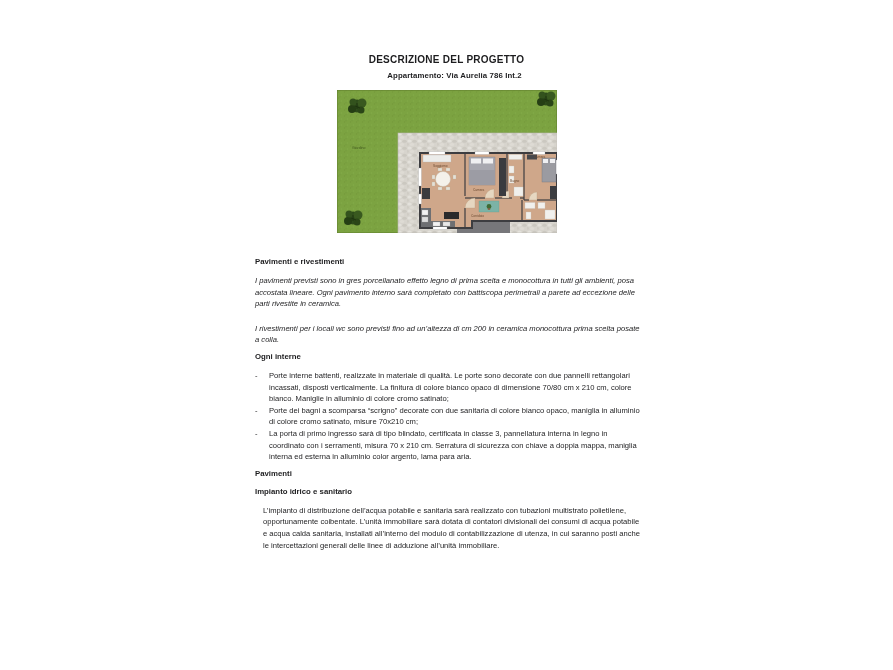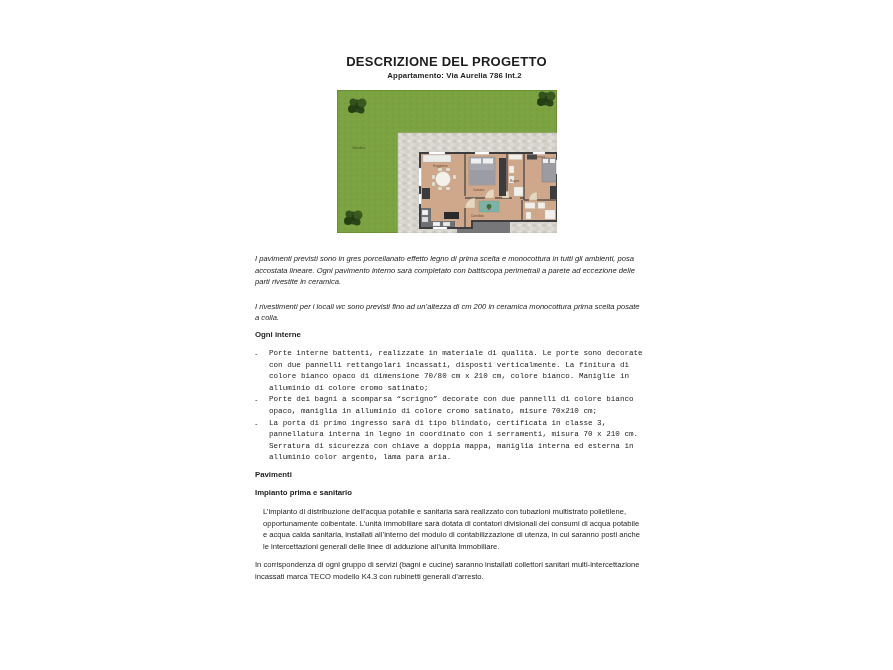--- a/index.html
+++ b/index.html
@@ -7,21 +7,21 @@
   body {
     width: 893px; height: 670px;
     background: #ffffff;
     font-family: "Liberation Sans", sans-serif;
     color: #1d1d1f;
     position: relative;
     overflow: hidden;
   }
   .doc-title {
     position: absolute; top: 54px; left: 0; width: 100%;
-    text-align: center; font-size: 13px; font-weight: bold; letter-spacing: .25px;
+    text-align: center; font-size: 10px; font-weight: bold; letter-spacing: .25px;
   }
   .doc-subtitle {
     position: absolute; top: 71px; left: 8px; width: 100%;
     text-align: center; font-size: 7.8px; font-weight: bold; letter-spacing: .1px;
   }
   .plan {
     position: absolute; left: 337px; top: 90px; width: 220px; height: 143px;
   }
   .plan svg { display: block; width: 220px; height: 143px; }
   .content {
@@ -32,21 +32,21 @@
     font-size: 7.8px; font-weight: bold; margin: 0 0 8px 0; line-height: 10px;
   }
   .sec-heading.first { margin-top: 4px; }
   .content p { margin: 0 0 13px 0; }
   .content p.mb6 { margin-bottom: 6px; }
   .content p.mb7 { margin-bottom: 7px; margin-left: 8px; }
   .indent { margin-left: 14px; font-style: italic; }
   .bullet { display: flex; margin: 0; }
   .bullet.last { margin-bottom: 6px; }
   .bullet .dash { width: 14px; flex: none; }
-  .bullet .btext { flex: 1; font-family: Liberation Mono, monospace; }
+  .bullet .btext { flex: 1; }
   .plan-room-label { font-size: 3.2px; fill: #6b4a31; }
   .plan-garden-label { font-size: 3.6px; fill: #42591f; }
 </style>
 </head>
 <body>
 
 <div class="page">
 
   <div class="doc-title">DESCRIZIONE DEL PROGETTO</div>
   <div class="doc-subtitle">Appartamento: Via Aurelia 786 Int.2</div>
@@ -183,37 +183,37 @@
       <text class="plan-room-label" x="96" y="77">Soggiorno</text>
       <text class="plan-room-label" x="136" y="101">Camera</text>
       <text class="plan-room-label" x="173" y="92">Bagno</text>
       <text class="plan-room-label" x="197" y="67.5">Camera</text>
       <text class="plan-room-label" x="134" y="127">Corridoio</text>
     </svg>
   </div>
 
   <div class="content">
 
+    <h3 class="sec-heading first">Pavimenti e rivestimenti</h3>
     <p class="indent">I pavimenti previsti sono in gres porcellanato effetto legno di prima scelta e monocottura in tutti gli ambienti, posa accostata lineare. Ogni pavimento interno sarà completato con battiscopa perimetrali a parete ad eccezione delle parti rivestite in ceramica.</p>
     <p class="indent mb6">I rivestimenti per i locali wc sono previsti fino ad un’altezza di cm 200 in ceramica monocottura prima scelta posate a colla.</p>
 
     <h3 class="sec-heading">Ogni interne</h3>
     <div class="bullet">
       <span class="dash">-</span>
       <span class="btext">Porte interne battenti, realizzate in materiale di qualità. Le porte sono decorate con due pannelli rettangolari incassati, disposti verticalmente. La finitura di colore bianco opaco di dimensione 70/80 cm x 210 cm, colore bianco. Maniglie in alluminio di colore cromo satinato;</span>
     </div>
     <div class="bullet">
       <span class="dash">-</span>
-      <span class="btext">Porte dei bagni a scomparsa “scrigno” decorate con due pannelli di colore bianco opaco, maniglia in alluminio di colore cromo satinato, misure 70x210 cm;</span>
+      <span class="btext">Porte dei bagni a scomparsa “scrigno” decorate con due sanitaria di colore bianco opaco, maniglia in alluminio di colore cromo satinato, misure 70x210 cm;</span>
     </div>
     <div class="bullet last">
       <span class="dash">-</span>
       <span class="btext">La porta di primo ingresso sarà di tipo blindato, certificata in classe 3, pannellatura interna in legno in coordinato con i serramenti, misura 70 x 210 cm. Serratura di sicurezza con chiave a doppia mappa, maniglia interna ed esterna in alluminio color argento, lama para aria.</span>
     </div>
 
     <h3 class="sec-heading">Pavimenti</h3>
 
-    <h3 class="sec-heading">Impianto prima e sanitario</h3>
+    <h3 class="sec-heading">Impianto idrico e sanitario</h3>
     <p class="mb7">L’impianto di distribuzione dell’acqua potabile e sanitaria sarà realizzato con tubazioni multistrato polietilene, opportunamente coibentate. L’unità immobiliare sarà dotata di contatori divisionali dei consumi di acqua potabile e acqua calda sanitaria, installati all’interno del modulo di contabilizzazione di utenza, in cui saranno posti anche le intercettazioni generali delle linee di adduzione all’unità immobiliare.</p>
-    <p>In corrispondenza di ogni gruppo di servizi (bagni e cucine) saranno installati collettori sanitari multi-intercettazione incassati marca TECO modello K4.3 con rubinetti generali d’arresto.</p>
 
   </div>
 </div>
 
 </body></html>

